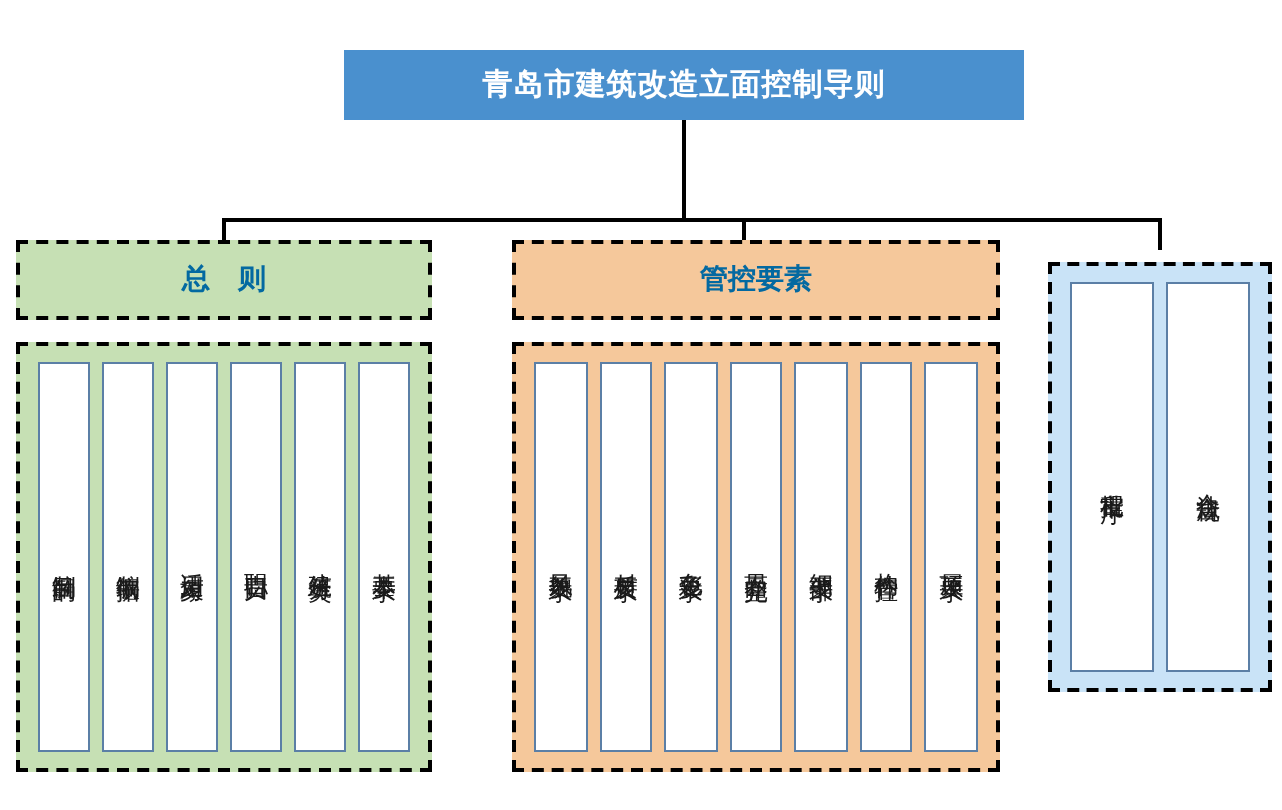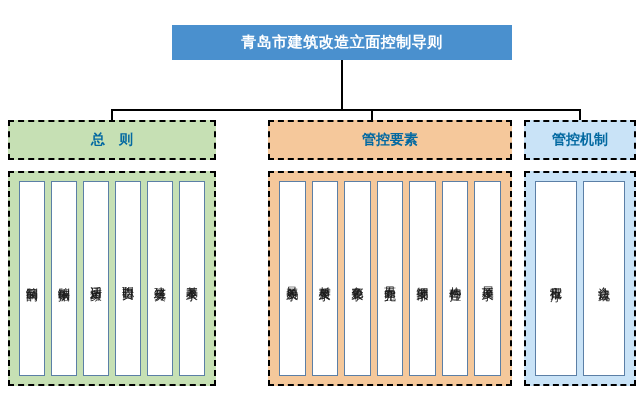--- a/index.html
+++ b/index.html
@@ -96,21 +96,21 @@
     line-height: 1;
     white-space: nowrap;
   }
 
   
   #section-general      { left: 8px;   top: 120px; width: 208px; }
   #section-general .section-header,
   #section-general .section-body { background: #c6e0b4; }
   #section-general .section-body { height: 215px; }
 
-  #section-elements     { left: 256px; top: 120px; width: 244px; margin-left: 12px; }
+  #section-elements     { left: 256px; top: 120px; width: 244px; }
   #section-elements .section-header,
   #section-elements .section-body { background: #f5c89b; }
   #section-elements .section-body { height: 215px; }
 
   #section-mechanism    { left: 524px; top: 120px; width: 112px; }
   #section-mechanism .section-header,
   #section-mechanism .section-body { background: #c9e3f7; }
   #section-mechanism .section-body { height: 215px; }
 </style>
 </head>
@@ -171,21 +171,20 @@
       <div class="leaf-card">
         <span class="leaf-text">构件管控</span>
       </div>
       <div class="leaf-card">
         <span class="leaf-text">屋顶要求</span>
       </div>
     </div>
   </div>
 
   <div class="section" id="section-mechanism">
-    <div class="section-header">管控机制</div>
     <div class="section-body">
       <div class="leaf-card">
         <span class="leaf-text">审批程序</span>
       </div>
       <div class="leaf-card">
         <span class="leaf-text">合法合规</span>
       </div>
     </div>
   </div>
 

